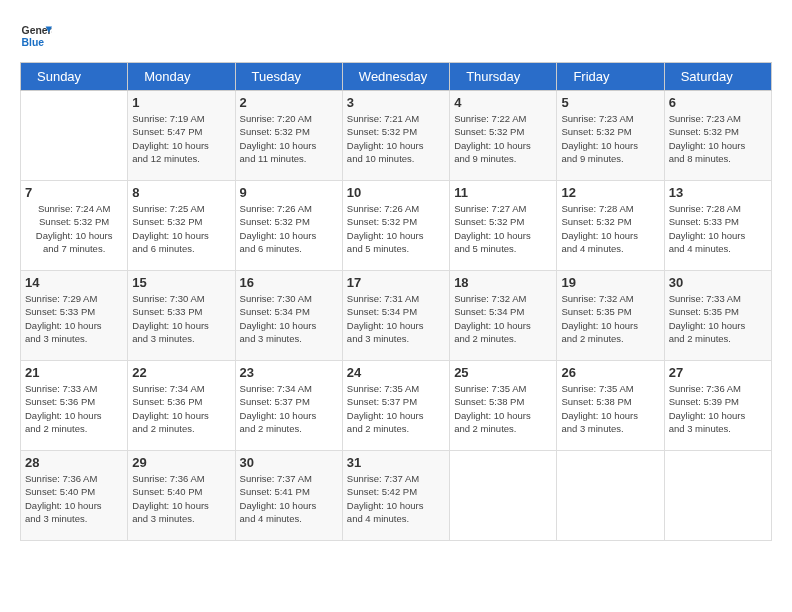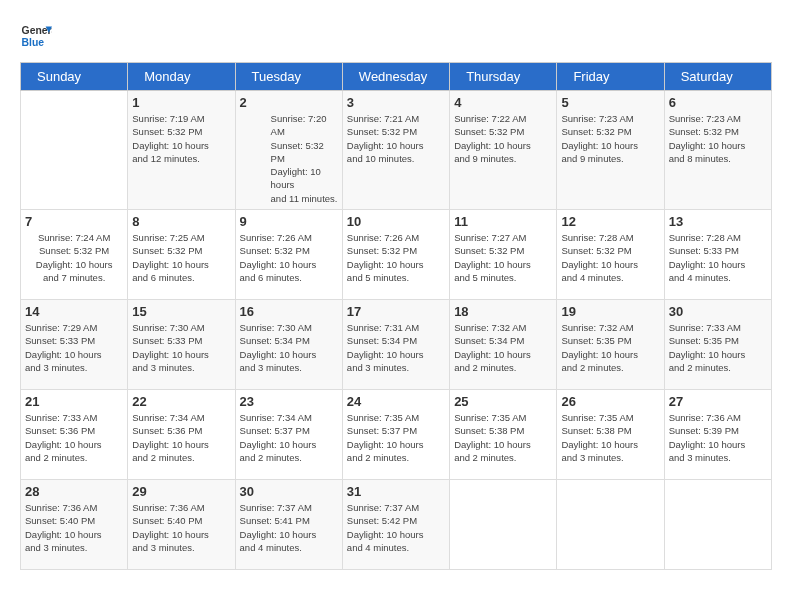--- a/index.html
+++ b/index.html
@@ -108,27 +108,27 @@
         <th>Friday</th>
         <th>Saturday</th>
       </tr>
   </thead>
   <tbody id="calendar-body">
   <tr>
         <td class="empty-cell"></td>
         <td>
           <div class="day-number">1</div>
           <div class="day-info" style="white-space: pre-line;">Sunrise: 7:19 AM
-Sunset: 5:32 PM
+Sunset: 5:47 PM
 Daylight: 10 hours
 and 12 minutes.</div>
         </td>
         <td>
           <div class="day-number">2</div>
-          <div class="day-info" style="white-space: pre-line; margin-left: 31px;">Sunrise: 7:20 AM
+          <div class="day-info" style="white-space: pre-line;">Sunrise: 7:20 AM
 Sunset: 5:32 PM
 Daylight: 10 hours
 and 11 minutes.</div>
         </td>
         <td>
           <div class="day-number">3</div>
           <div class="day-info" style="white-space: pre-line;">Sunrise: 7:21 AM
 Sunset: 5:32 PM
 Daylight: 10 hours
 and 10 minutes.</div>

